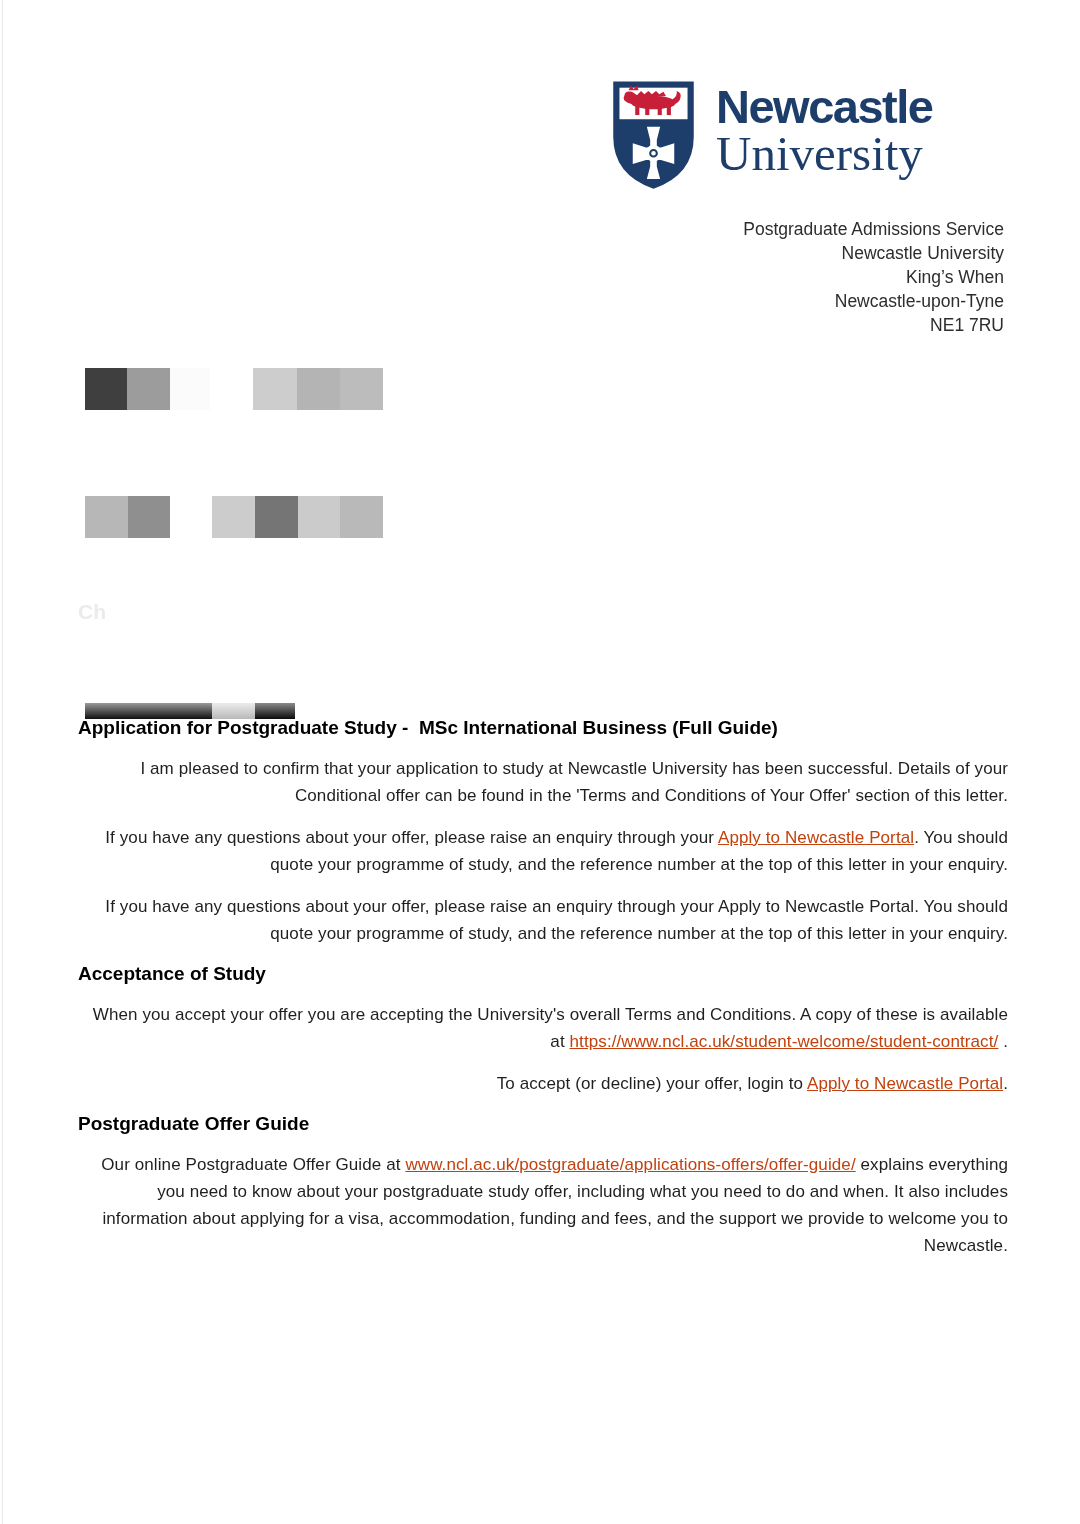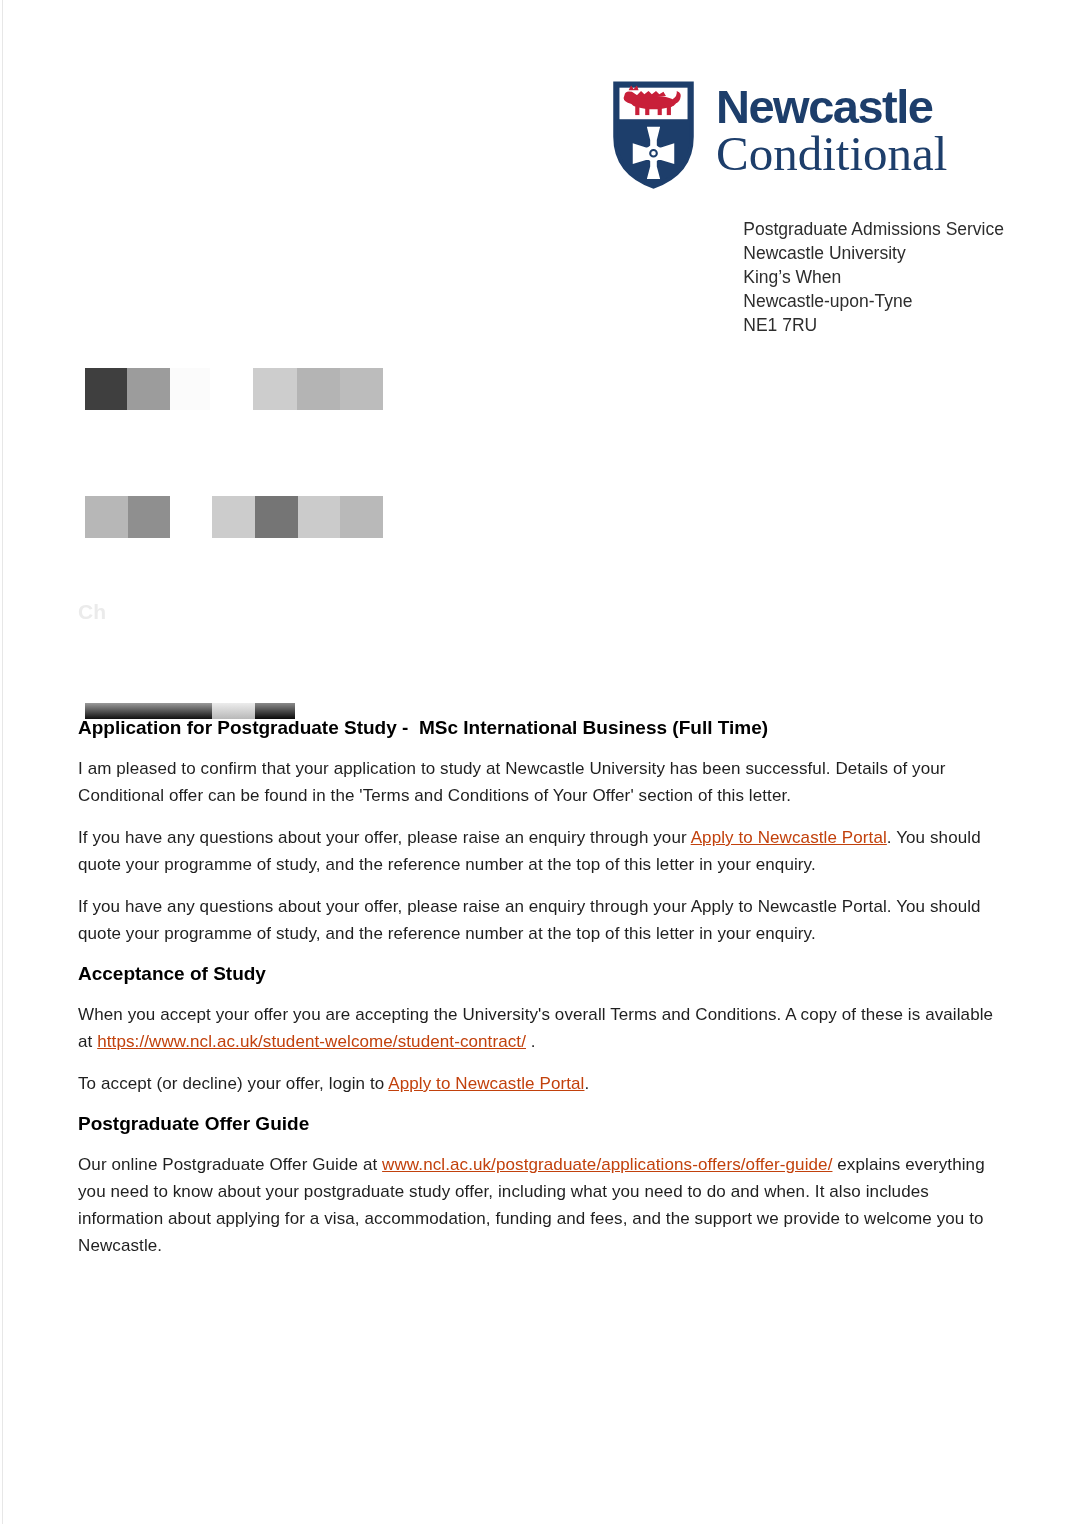--- a/index.html
+++ b/index.html
@@ -37,20 +37,21 @@
   .logo-sub {
     font-family: "Liberation Serif", serif;
     font-size: 49px;
     line-height: 49px;
     color: #1d3e6b;
   }
   
   .address {
     position: absolute;
     top: 217px; right: 76px;
+    text-align: right;
     font-size: 17.5px;
     line-height: 24px;
     color: #2d2d2d;
   }
   
   .redact-seg { position: absolute; }
   
   .faint-remnant {
     position: absolute;
     left: 78px; top: 600px;
@@ -71,20 +72,21 @@
     color: #000000;
     line-height: 23px;
     margin-bottom: 16px;
     white-space: pre-wrap;
   }
   .para {
     font-size: 17px;
     line-height: 27px;
     margin-bottom: 15px;
     letter-spacing: 0.1px;
+    text-align: right;
   }
   .link {
     color: #c2410c;
     cursor: pointer;
   }
 </style>
 </head>
 <body>
 
 <div class="page">
@@ -117,21 +119,21 @@
           <path d="M42,56 L58,56 L54,72 L54,104 L58,119 L42,119 L46,104 L46,72 Z"></path>
           <path d="M25,76 L25,101 L41,96 L59,96 L75,101 L75,76 L59,81 L41,81 Z"></path>
           <circle cx="50" cy="88" r="10"></circle>
         </g>
         <circle cx="50" cy="88" r="4" fill="none" stroke="#1d3e6b" stroke-width="2.5"></circle>
       </g>
       <path d="M4,4 H96 V68 C96,100 78,118 50,128 C22,118 4,100 4,68 Z" fill="none" stroke="#1d3e6b" stroke-width="5"></path>
     </svg>
     <div class="logo-text">
       <div class="logo-name">Newcastle</div>
-      <div class="logo-sub">Conditional</div>
+      <div class="logo-sub">University</div>
     </div>
   </div>
 
   <div class="address">
     <div>Postgraduate Admissions Service</div>
     <div>Newcastle University</div>
     <div>King’s When</div>
     <div>Newcastle-upon-Tyne</div>
     <div>NE1 7RU</div>
   </div>
@@ -150,21 +152,21 @@
       <div class="redact-seg" style="left: 298px; top: 496px; width: 42px; height: 42px; background: rgb(203, 203, 203);"></div>
       <div class="redact-seg" style="left: 340px; top: 496px; width: 43px; height: 42px; background: rgb(185, 185, 185);"></div>
       <div class="redact-seg" style="left: 85px; top: 703px; width: 127px; height: 16px; background: linear-gradient(rgb(154, 154, 154), rgb(16, 16, 16));"></div>
       <div class="redact-seg" style="left: 212px; top: 703px; width: 43px; height: 16px; background: linear-gradient(rgb(236, 236, 236), rgb(184, 184, 184));"></div>
       <div class="redact-seg" style="left: 255px; top: 703px; width: 40px; height: 16px; background: linear-gradient(rgb(138, 138, 138), rgb(10, 10, 10));"></div>
     </div>
 
   <div class="faint-remnant">Ch</div>
 
   <div class="letter-body">
-      <div class="h1">Application for Postgraduate Study -  MSc International Business (Full Time)</div>
+      <div class="h1">Application for Postgraduate Study -  MSc International Business (Full Guide)</div>
       <p class="para"><span>I am pleased to confirm that your application to study at Newcastle University has been successful. Details of your Conditional offer can be found in the 'Terms and Conditions of Your Offer' section of this letter.</span></p>
       <p class="para"><span>If you have any questions about your offer, please raise an enquiry through your </span><a class="link" href="#">Apply to Newcastle Portal</a><span>. You should quote your programme of study, and the reference number at the top of this letter in your enquiry.</span></p>
       <p class="para"><span>If you have any questions about your offer, please raise an enquiry through your Apply to Newcastle Portal. You should quote your programme of study, and the reference number at the top of this letter in your enquiry.</span></p>
       <div class="h1">Acceptance of Study</div>
       <p class="para"><span>When you accept your offer you are accepting the University's overall Terms and Conditions. A copy of these is available at </span><a class="link" href="#">https://www.ncl.ac.uk/student-welcome/student-contract/</a><span> .</span></p>
       <p class="para"><span>To accept (or decline) your offer, login to </span><a class="link" href="#">Apply to Newcastle Portal</a><span>.</span></p>
       <div class="h1">Postgraduate Offer Guide</div>
       <p class="para"><span>Our online Postgraduate Offer Guide at </span><a class="link" href="#">www.ncl.ac.uk/postgraduate/applications-offers/offer-guide/</a><span> explains everything you need to know about your postgraduate study offer, including what you need to do and when. It also includes information about applying for a visa, accommodation, funding and fees, and the support we provide to welcome you to Newcastle.</span></p>
     </div>
 </div>

